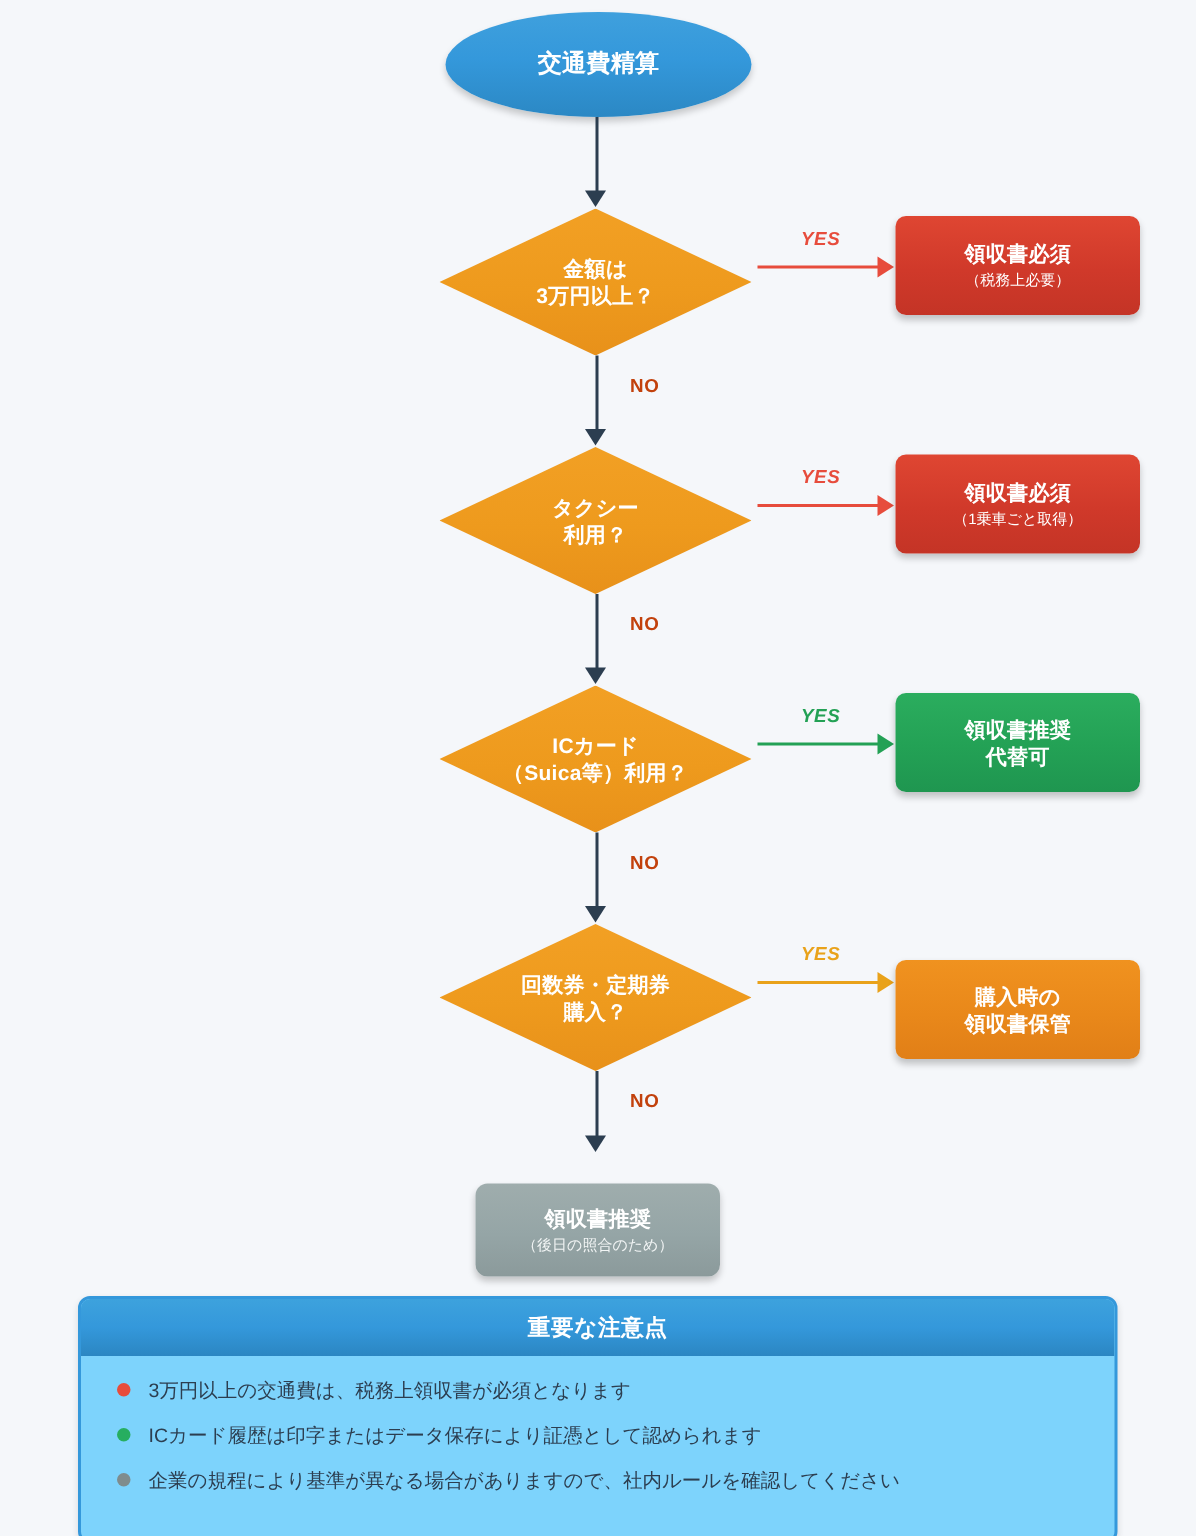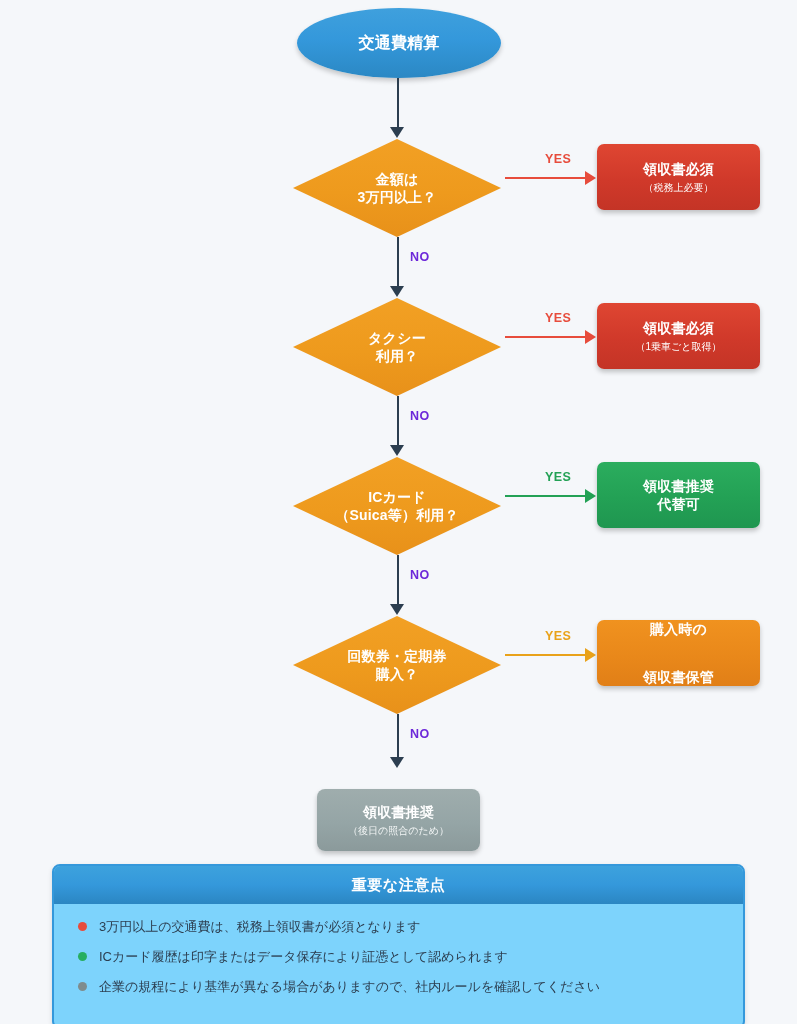--- a/index.html
+++ b/index.html
@@ -106,22 +106,22 @@
     border-top: 7px solid transparent;
     border-bottom: 7px solid transparent;
     border-left: 11px solid currentColor;
   }
   .edge-label {
     position: absolute;
     font-size: 12.5px;
     font-weight: bold;
     letter-spacing: .4px;
   }
-  .lbl-no { color: #6d28d9; left: 410px; }
-  .lbl-yes { left: 545px; }
+  .lbl-no { color: #c2410c; left: 420px; }
+  .lbl-yes { left: 534px; font-style: italic; }
 
   
   .panel {
     position: absolute;
     left: 52px; top: 864px;
     width: 693px;
     border: 2px solid #3498db;
     border-radius: 8px;
     background: #7dd3fc;
     box-sizing: border-box;
@@ -216,21 +216,21 @@
   <div class="vhead" style="top:604px;"></div>
   <div class="edge-label lbl-no" style="top:568px;">NO</div>
 
   <div class="node diamond" style="left:293px; top:616px;">
     <span class="l1">回数券・定期券</span>
     <span class="l1">購入？</span>
   </div>
   <div class="hline" style="top:654px;background:#e9a21a;"></div>
   <div class="hhead" style="top:648px;color:#e9a21a;"></div>
   <div class="edge-label lbl-yes" style="top:629px;color:#e9a21a;">YES</div>
-  <div class="node rbox orange" style="top:620px;justify-content:space-between;">
+  <div class="node rbox orange" style="top:640px;">
     <span class="l1">購入時の</span>
     <span class="l1">領収書保管</span>
   </div>
   <div class="vline" style="top:714px;height:48px;"></div>
   <div class="vhead" style="top:757px;"></div>
   <div class="edge-label lbl-no" style="top:727px;">NO</div>
 
   <div class="node endbox">
     <span class="l1">領収書推奨</span>
     <span class="l2">（後日の照合のため）</span>

